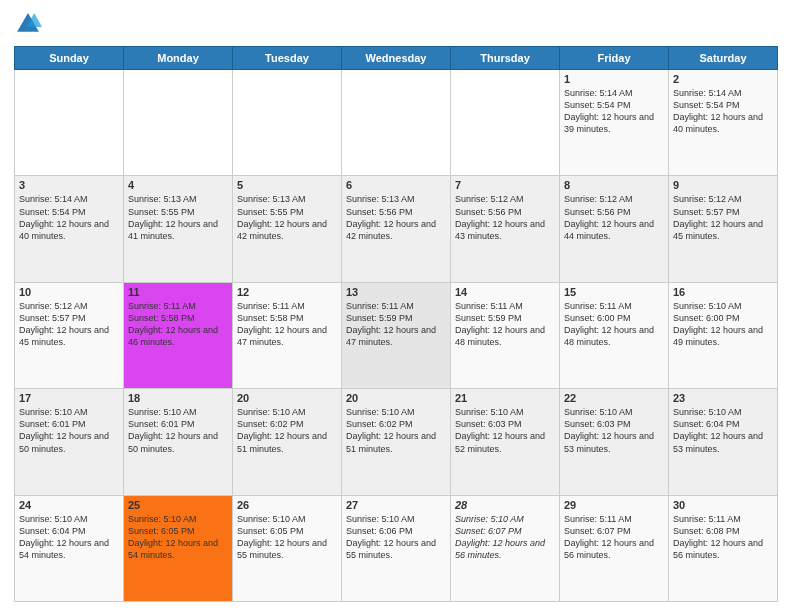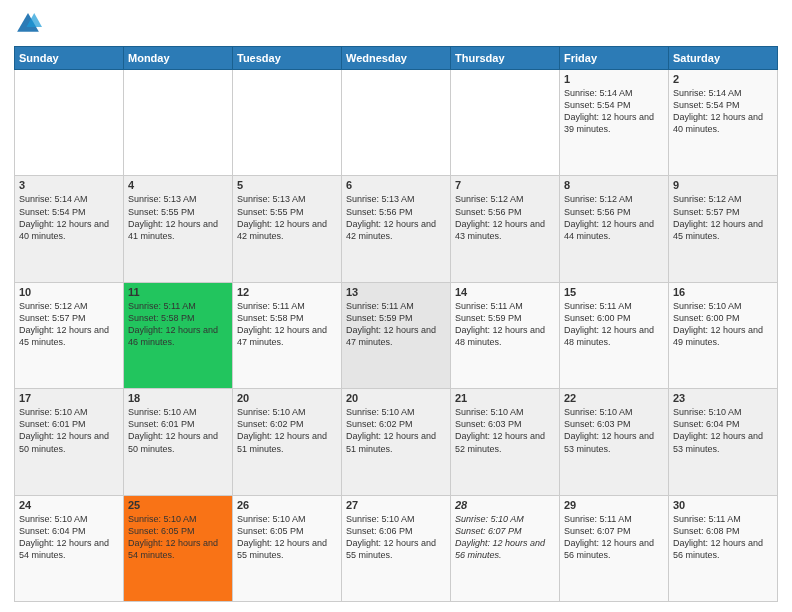--- a/index.html
+++ b/index.html
@@ -58,21 +58,21 @@
       border-collapse: collapse;
       width: 100%;
       table-layout: fixed;
     }
     .calendar thead tr th {
       background-color: #2c7bb6;
       color: #fff;
       font-size: 11px;
       font-weight: bold;
       padding: 5px 4px;
-      text-align: left;
+      text-align: center;
       border: 1px solid #1a6090;
     }
     .calendar tbody tr td {
       vertical-align: top;
       border: 1px solid #ccc;
       padding: 3px 4px;
       font-size: 9px;
       color: #333;
       height: 88px;
       background: #fff;
@@ -193,21 +193,21 @@
             <div style="line-height: 1.35;">Daylight: 12 hours and 45 minutes.</div>
           </td>
         </tr>
         <tr>
           <td style="background: rgb(249, 249, 249);">
             <span class="day-number">10</span>
             <div style="line-height: 1.35;">Sunrise: 5:12 AM</div>
             <div style="line-height: 1.35;">Sunset: 5:57 PM</div>
             <div style="line-height: 1.35;">Daylight: 12 hours and 45 minutes.</div>
           </td>
-          <td style="background: #22c55e; margin-top: 24px;">
+          <td style="background: #d946ef; margin-top: 24px;">
             <span class="day-number">11</span>
             <div style="line-height: 1.35;">Sunrise: 5:11 AM</div>
             <div style="line-height: 1.35;">Sunset: 5:58 PM</div>
             <div style="line-height: 1.35;">Daylight: 12 hours and 46 minutes.</div>
           </td>
           <td style="background: rgb(249, 249, 249);">
             <span class="day-number">12</span>
             <div style="line-height: 1.35;">Sunrise: 5:11 AM</div>
             <div style="line-height: 1.35;">Sunset: 5:58 PM</div>
             <div style="line-height: 1.35;">Daylight: 12 hours and 47 minutes.</div>

